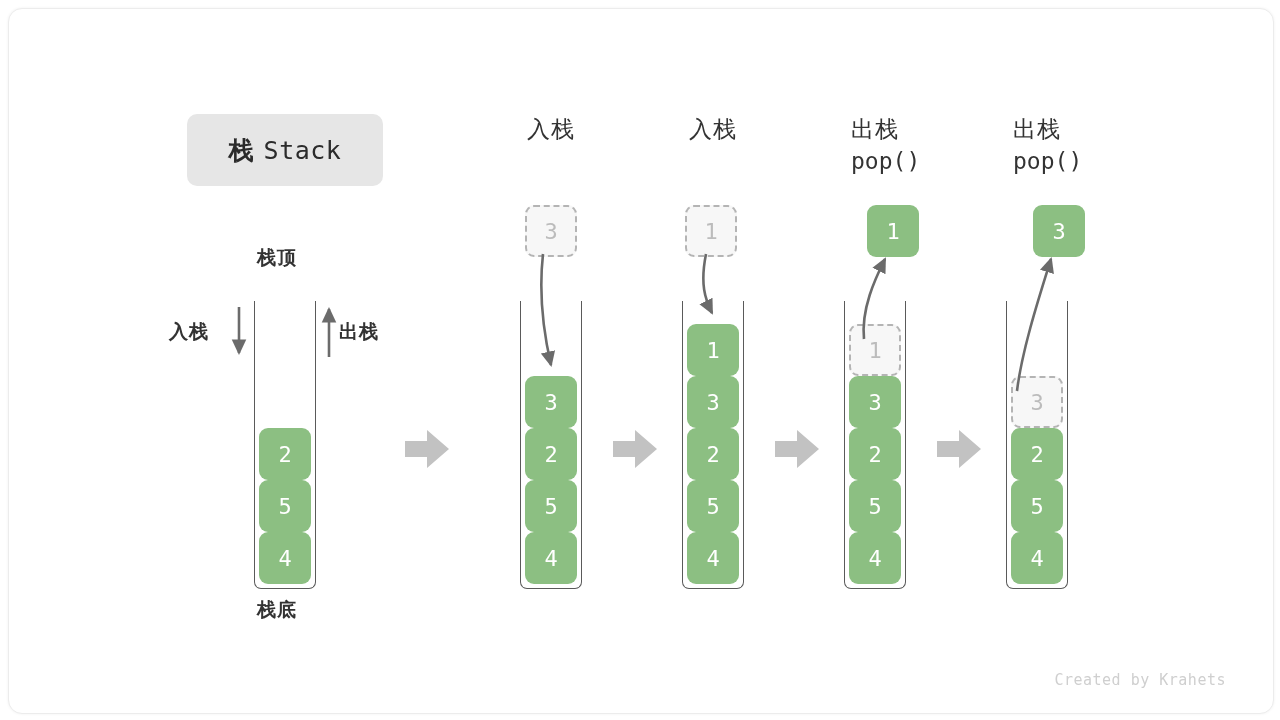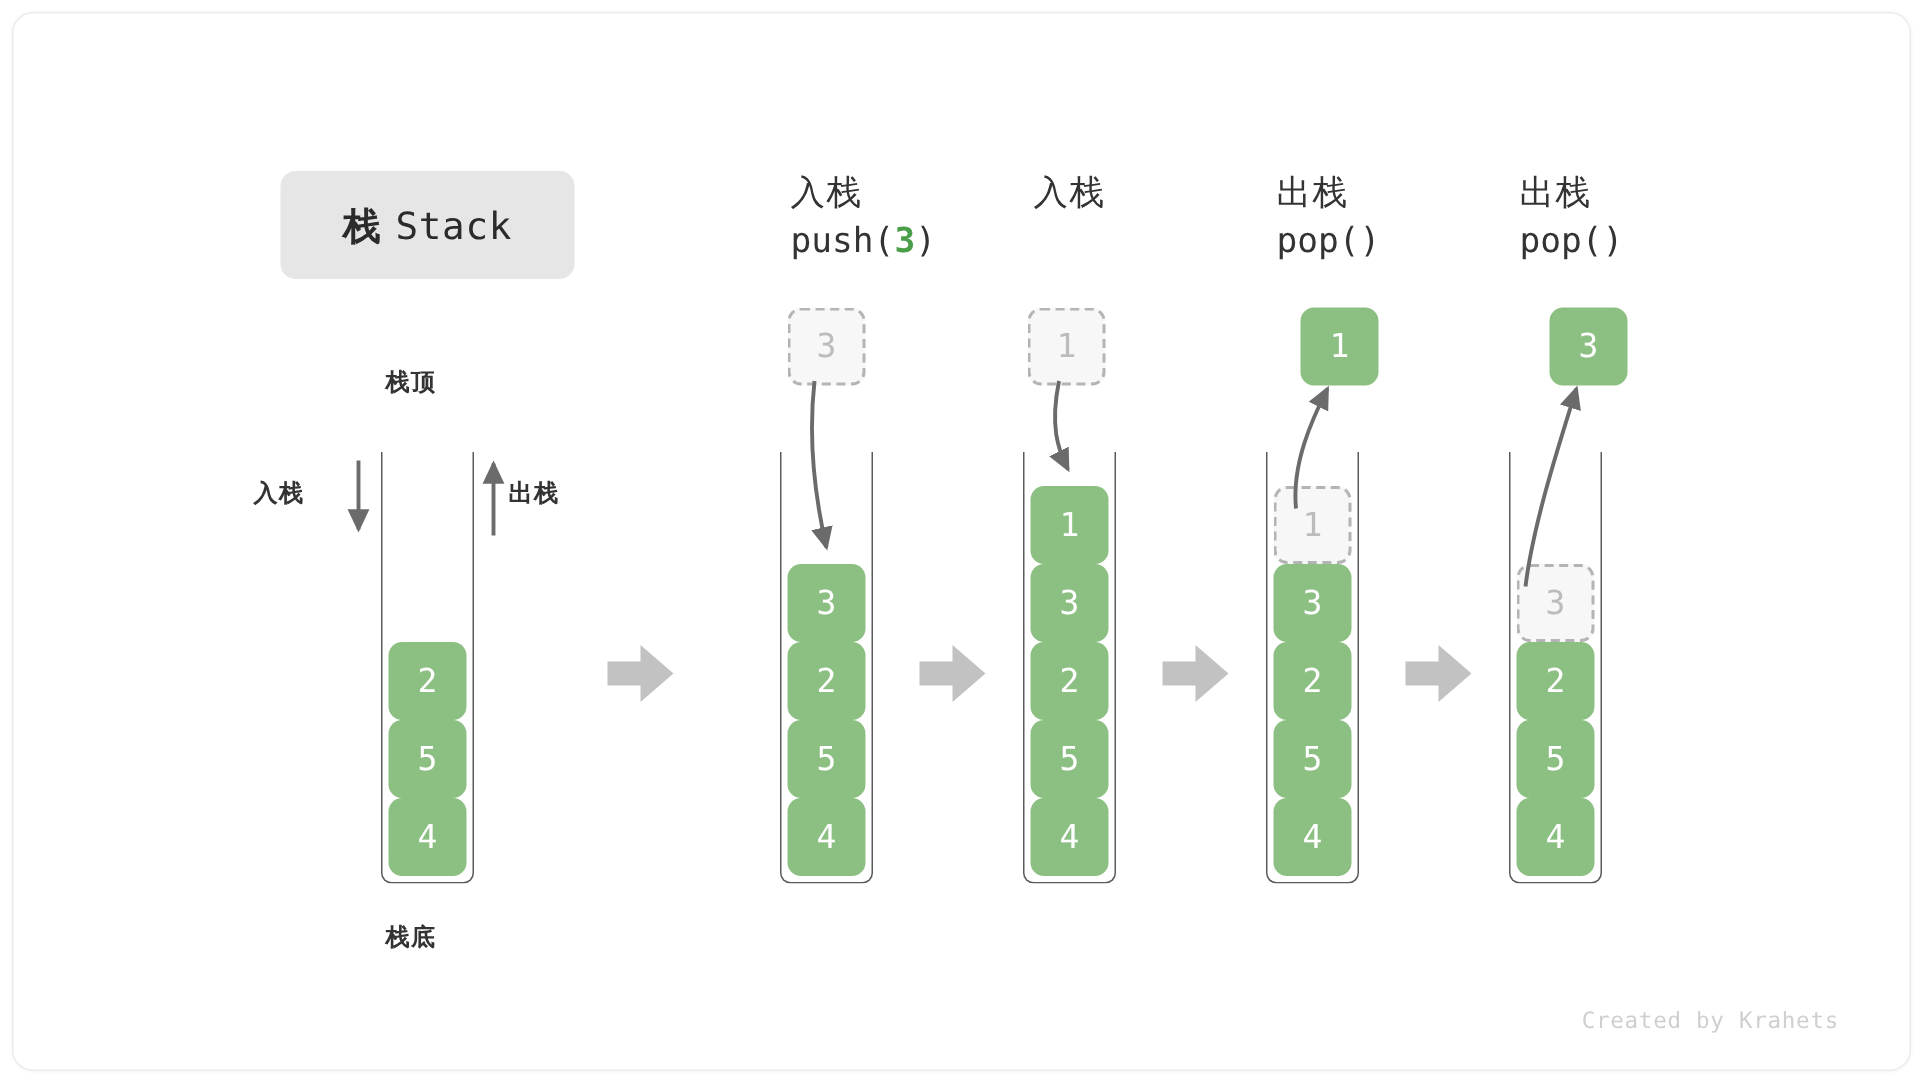--- a/index.html
+++ b/index.html
@@ -139,21 +139,21 @@
   .float-box.ghost {
     background: #f7f7f7;
     color: #bcbcbc;
     border: 2px dashed #b4b4b4;
   }
 
   
   .lbl {
     position: absolute;
     font-family: "DejaVu Sans", "Liberation Sans", sans-serif;
-    font-size: 16px;
+    font-size: 19px;
     font-weight: bold;
     color: #333333;
     white-space: nowrap;
     letter-spacing: 1px;
   }
 
   
   #credit {
     position: absolute;
     right: 47px;
@@ -176,41 +176,40 @@
 
 <div id="canvas">
 
   <div id="title-badge">
     <span class="cn">栈</span>
     <span class="en">Stack</span>
   </div>
 
   <div class="col-head" style="left:518px; top:105px;">
     <div class="line1">入栈</div>
-    <div class="line2"><span>push(</span><span class="arg">3</span><span>)</span></div>
   </div>
 
   <div class="col-head" style="left:680px; top:105px;">
     <div class="line1">入栈</div>
   </div>
 
   <div class="col-head" style="left:842px; top:105px;">
     <div class="line1">出栈</div>
     <div class="line2"><span>pop(</span><span class="arg"></span><span>)</span></div>
   </div>
 
   <div class="col-head" style="left:1004px; top:105px;">
     <div class="line1">出栈</div>
     <div class="line2"><span>pop(</span><span class="arg"></span><span>)</span></div>
   </div>
 
   <div class="lbl" style="left:248px; top:236px;">栈顶</div>
   <div class="lbl" style="left:160px; top:310px;">入栈</div>
   <div class="lbl" style="left:330px; top:310px;">出栈</div>
-  <div class="lbl" style="left:248px; top:606px;font-family:Liberation Mono, monospace;">栈底</div>
+  <div class="lbl" style="left:248px; top:588px;font-family:Liberation Mono, monospace;">栈底</div>
 
   <div class="stack" style="left:245px; top:292px; height:288px;">
     <div class="rails"></div>
     <div class="cells">
       <div class="cell solid">4</div>
       <div class="cell solid">5</div>
       <div class="cell solid">2</div>
     </div>
   </div>
 

